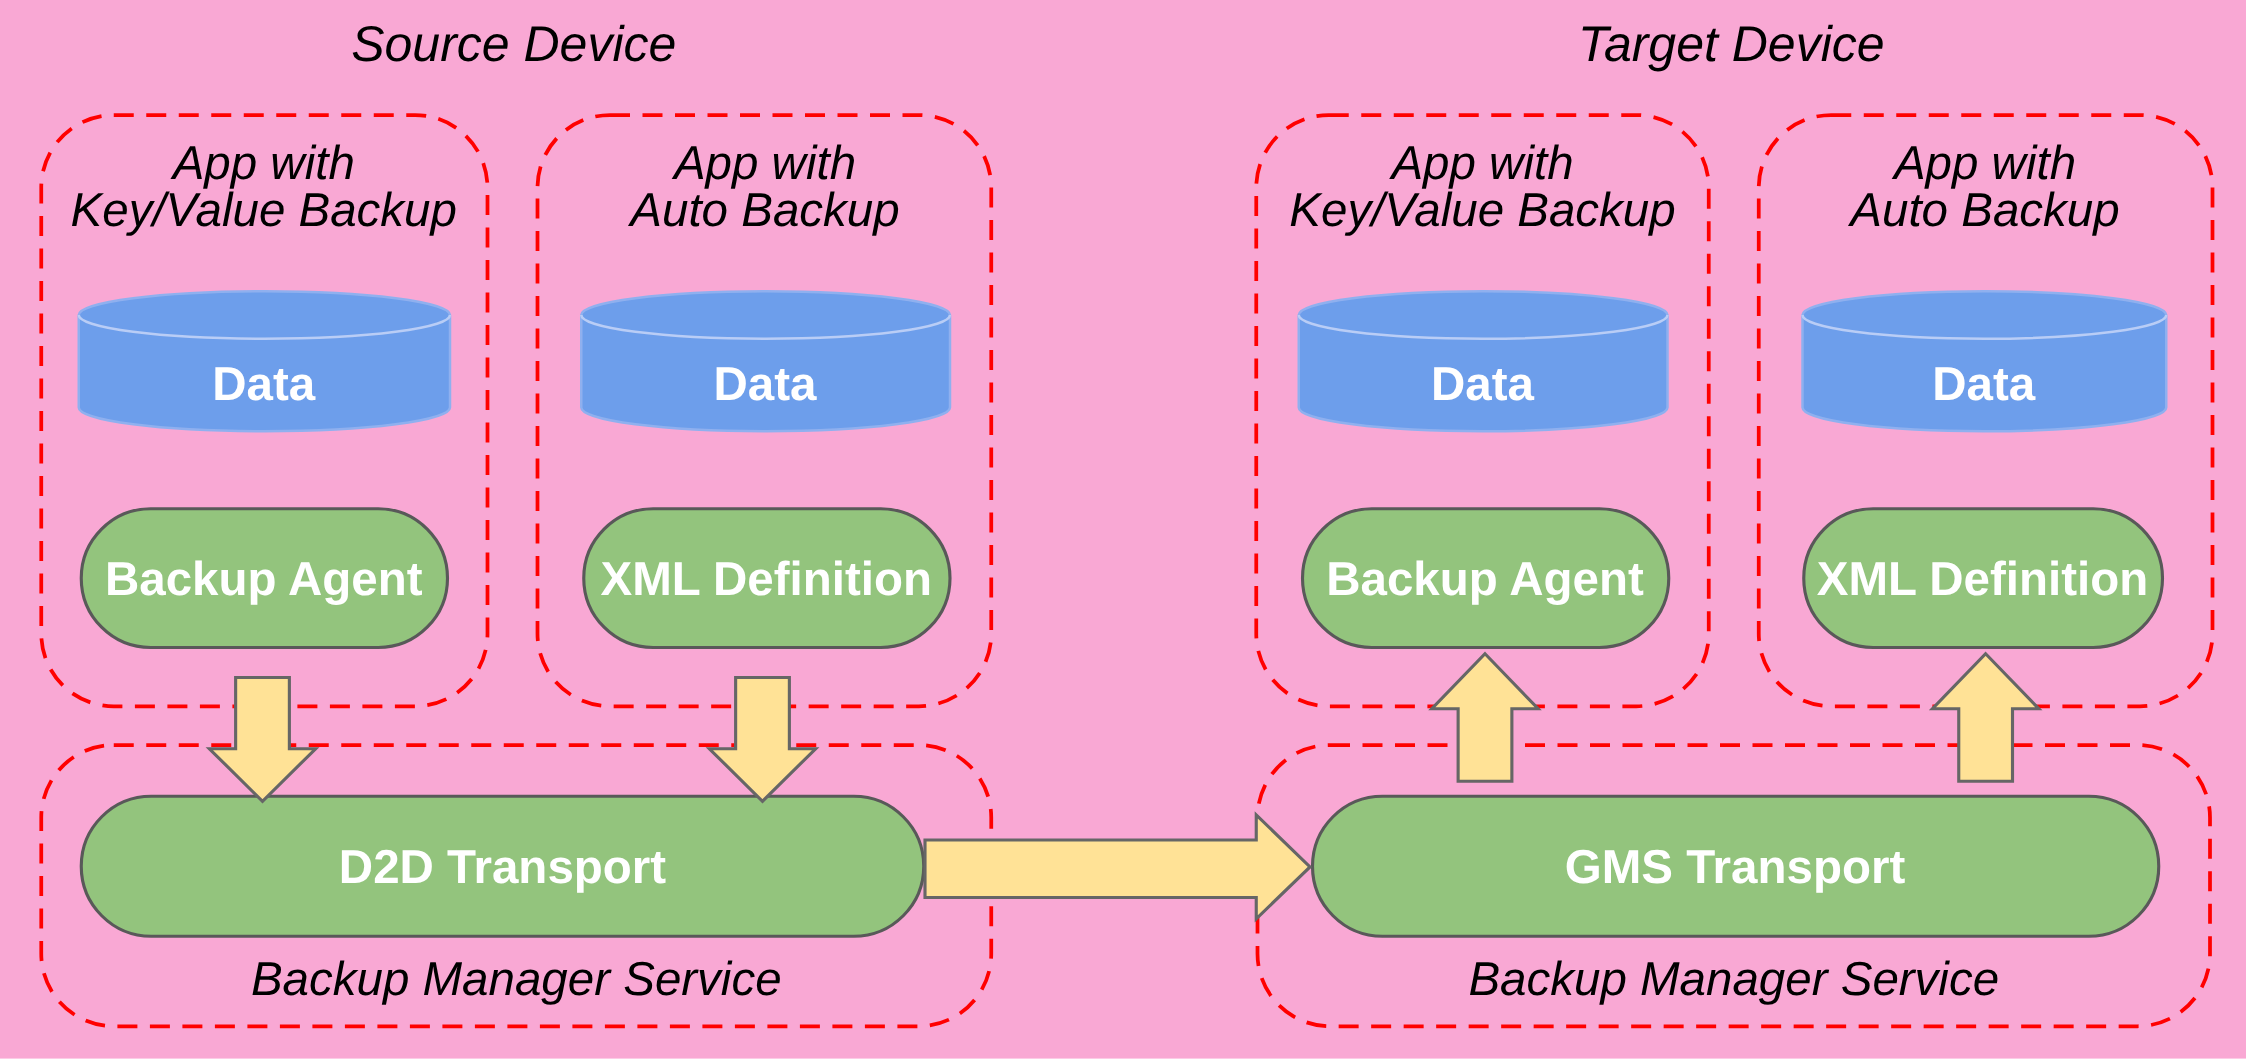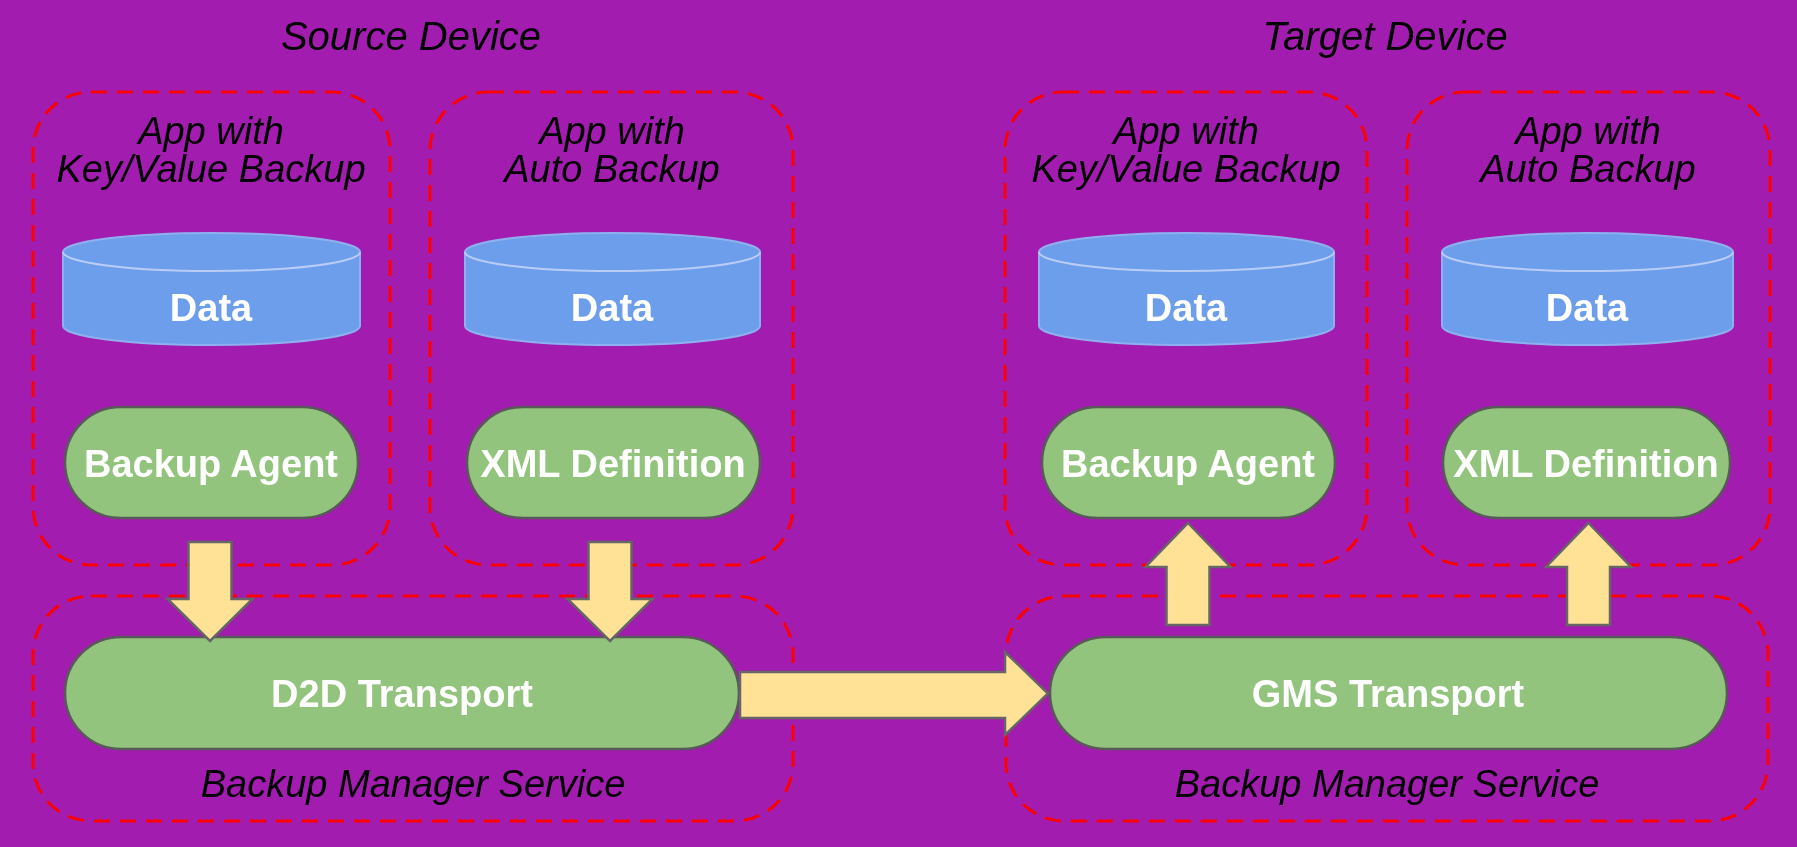--- a/index.html
+++ b/index.html
@@ -4,21 +4,21 @@
 <style>
   html, body {
     margin: 0;
     padding: 0;
     background: #ffffff;
   }
   .canvas {
     position: relative;
     width: 1797px;
     height: 847px;
-    background: #a21caf;
+    background: #f9a8d4;
     overflow: hidden;
   }
   svg { display: block; }
   text {
     font-family: "Liberation Sans", sans-serif;
   }
   .t-title {
     font-size: 40px;
     font-style: italic;
     fill: #000000;

